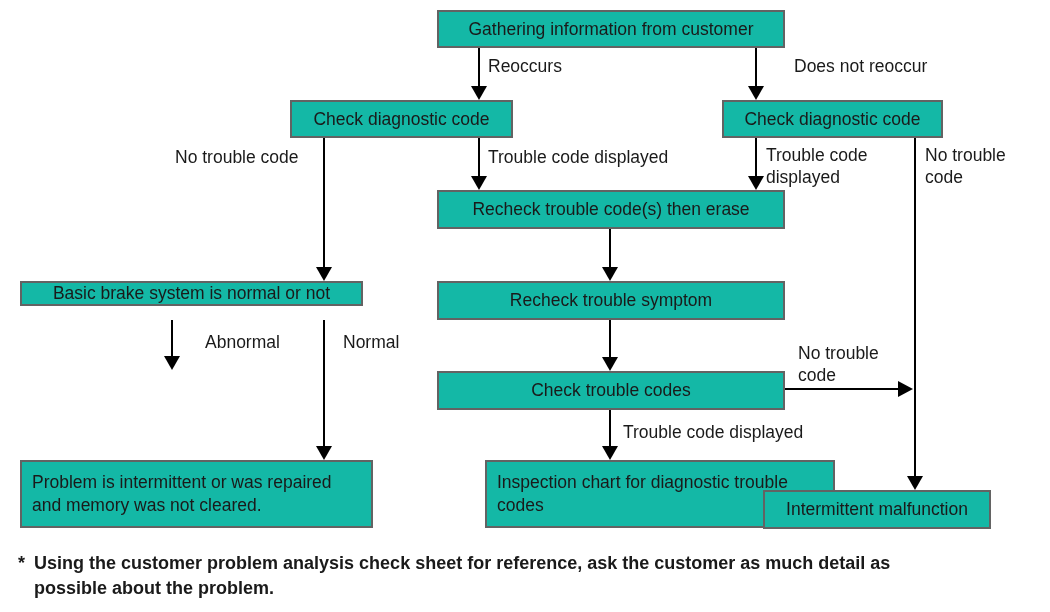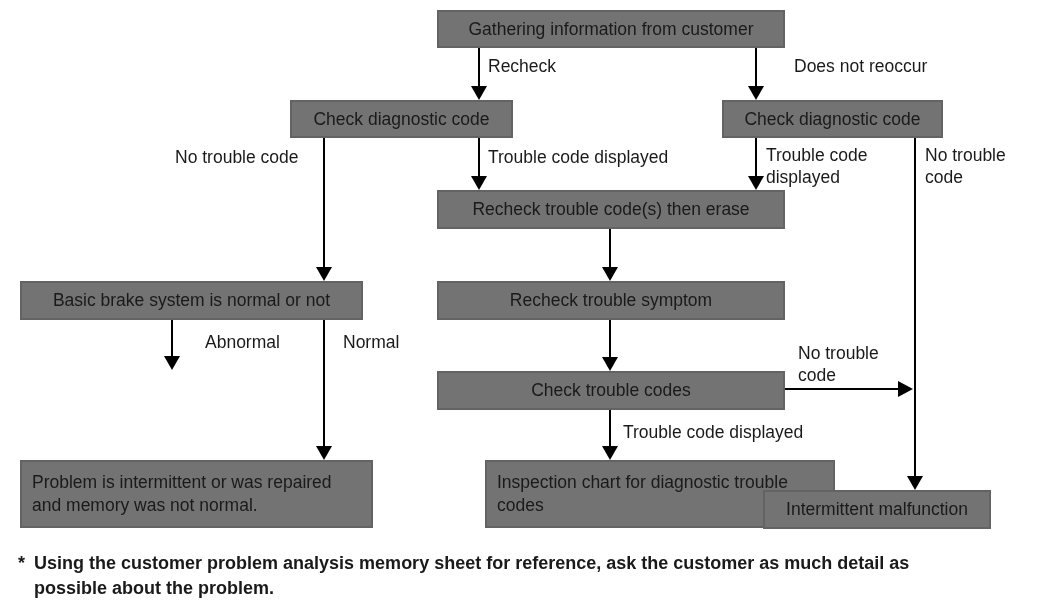--- a/index.html
+++ b/index.html
@@ -11,21 +11,21 @@
   #canvas {
     position: relative;
     width: 1050px;
     height: 612px;
     background: #ffffff;
     color: #1a1a1a;
     overflow: hidden;
   }
   .node {
     position: absolute;
-    background: #737373;
+    background: #14b8a6;
     border: 2px solid #636363;
     box-sizing: border-box;
     display: flex;
     align-items: center;
     justify-content: center;
     font-size: 17.5px;
     line-height: 23px;
     text-align: center;
     white-space: nowrap;
   }
@@ -68,21 +68,21 @@
     border-bottom: 8px solid transparent;
     border-left: 15px solid #000000;
   }
   
   #n-gathering   { left: 437px; top: 10px;  width: 348px; height: 38px; }
   #n-check-left  { left: 290px; top: 100px; width: 223px; height: 38px; }
   #n-check-right { left: 722px; top: 100px; width: 221px; height: 38px; }
   #n-recheck-erase   { left: 437px; top: 190px; width: 348px; height: 39px; }
   #n-recheck-symptom { left: 437px; top: 281px; width: 348px; height: 39px; }
   #n-check-codes     { left: 437px; top: 371px; width: 348px; height: 39px; }
-  #n-basic-brake { left: 20px;  top: 281px; width: 343px; height: 39px; }
+  #n-basic-brake { left: 20px;  top: 281px; width: 343px; height: 25px; }
   #n-refer-br    { left: 20px;  top: 370px; width: 278px; height: 40px; }
   #n-problem     { left: 20px;  top: 460px; width: 353px; height: 68px; }
   #n-inspection  { left: 437px; top: 460px; width: 350px; height: 68px; margin-left: 48px; }
   #n-intermittent{ left: 763px; top: 490px; width: 228px; height: 39px; text-align: center; }
   
   .footnote {
     position: absolute;
     left: 18px;
     top: 551px;
     display: flex;
@@ -98,21 +98,21 @@
 
 <div id="canvas">
 
   <div class="node" id="n-gathering">Gathering information from customer</div>
   <div class="node" id="n-check-left">Check diagnostic code</div>
   <div class="node" id="n-check-right">Check diagnostic code</div>
   <div class="node" id="n-recheck-erase">Recheck trouble code(s) then erase</div>
   <div class="node" id="n-check-codes">Check trouble codes</div>
   <div class="node" id="n-recheck-symptom">Recheck trouble symptom</div>
   <div class="node" id="n-basic-brake">Basic brake system is normal or not</div>
-  <div class="node multiline" id="n-problem">Problem is intermittent or was repaired and memory was not normal.</div>
+  <div class="node multiline" id="n-problem">Problem is intermittent or was repaired and memory was not cleared.</div>
   <div class="node multiline" id="n-inspection">Inspection chart for diagnostic trouble codes</div>
   <div class="node" id="n-intermittent">Intermittent malfunction</div>
 
   <div class="vline" style="left:478px; top:48px;  height:40px;"></div>
   <div class="vline" style="left:755px; top:48px;  height:40px;"></div>
   <div class="vline" style="left:323px; top:138px; height:130px;"></div>
   <div class="vline" style="left:478px; top:138px; height:40px;"></div>
   <div class="vline" style="left:755px; top:138px; height:40px;"></div>
   <div class="vline" style="left:914px; top:138px; height:340px;"></div>
   <div class="vline" style="left:609px; top:229px; height:40px;"></div>
@@ -128,29 +128,29 @@
   <div class="arrow-down" style="left:471px; top:176px;"></div>
   <div class="arrow-down" style="left:748px; top:176px;"></div>
   <div class="arrow-down" style="left:907px; top:476px;"></div>
   <div class="arrow-down" style="left:602px; top:267px;"></div>
   <div class="arrow-down" style="left:602px; top:357px;"></div>
   <div class="arrow-down" style="left:602px; top:446px;"></div>
   <div class="arrow-down" style="left:164px; top:356px;"></div>
   <div class="arrow-down" style="left:316px; top:446px;"></div>
   <div class="arrow-right" style="left:898px; top:381px;"></div>
 
-  <div class="edge-label" style="left:488px; top:55px;">Recheck</div>
+  <div class="edge-label" style="left:488px; top:55px;">Reoccurs</div>
   <div class="edge-label" style="left:764px; top:55px;margin-left:30px;">Does not reoccur</div>
   <div class="edge-label" style="left:175px; top:146px;">No trouble code</div>
   <div class="edge-label" style="left:488px; top:146px;">Trouble code displayed</div>
   <div class="edge-label wrap" style="left:766px; top:144px; width:125px;">Trouble code displayed</div>
   <div class="edge-label wrap" style="left:925px; top:144px; width:105px;">No trouble code</div>
   <div class="edge-label" style="left:183px; top:331px;margin-left:22px;">Abnormal</div>
   <div class="edge-label" style="left:343px; top:331px;">Normal</div>
   <div class="edge-label wrap" style="left:798px; top:342px; width:100px;">No trouble code</div>
   <div class="edge-label" style="left:623px; top:421px;">Trouble code displayed</div>
 
   <div class="footnote">
     <span class="fn-marker">*</span>
-    <span class="fn-text">Using the customer problem analysis memory sheet for reference, ask the customer as much detail as possible about the problem.</span>
+    <span class="fn-text">Using the customer problem analysis check sheet for reference, ask the customer as much detail as possible about the problem.</span>
   </div>
 
 </div>
 
 </body></html>

